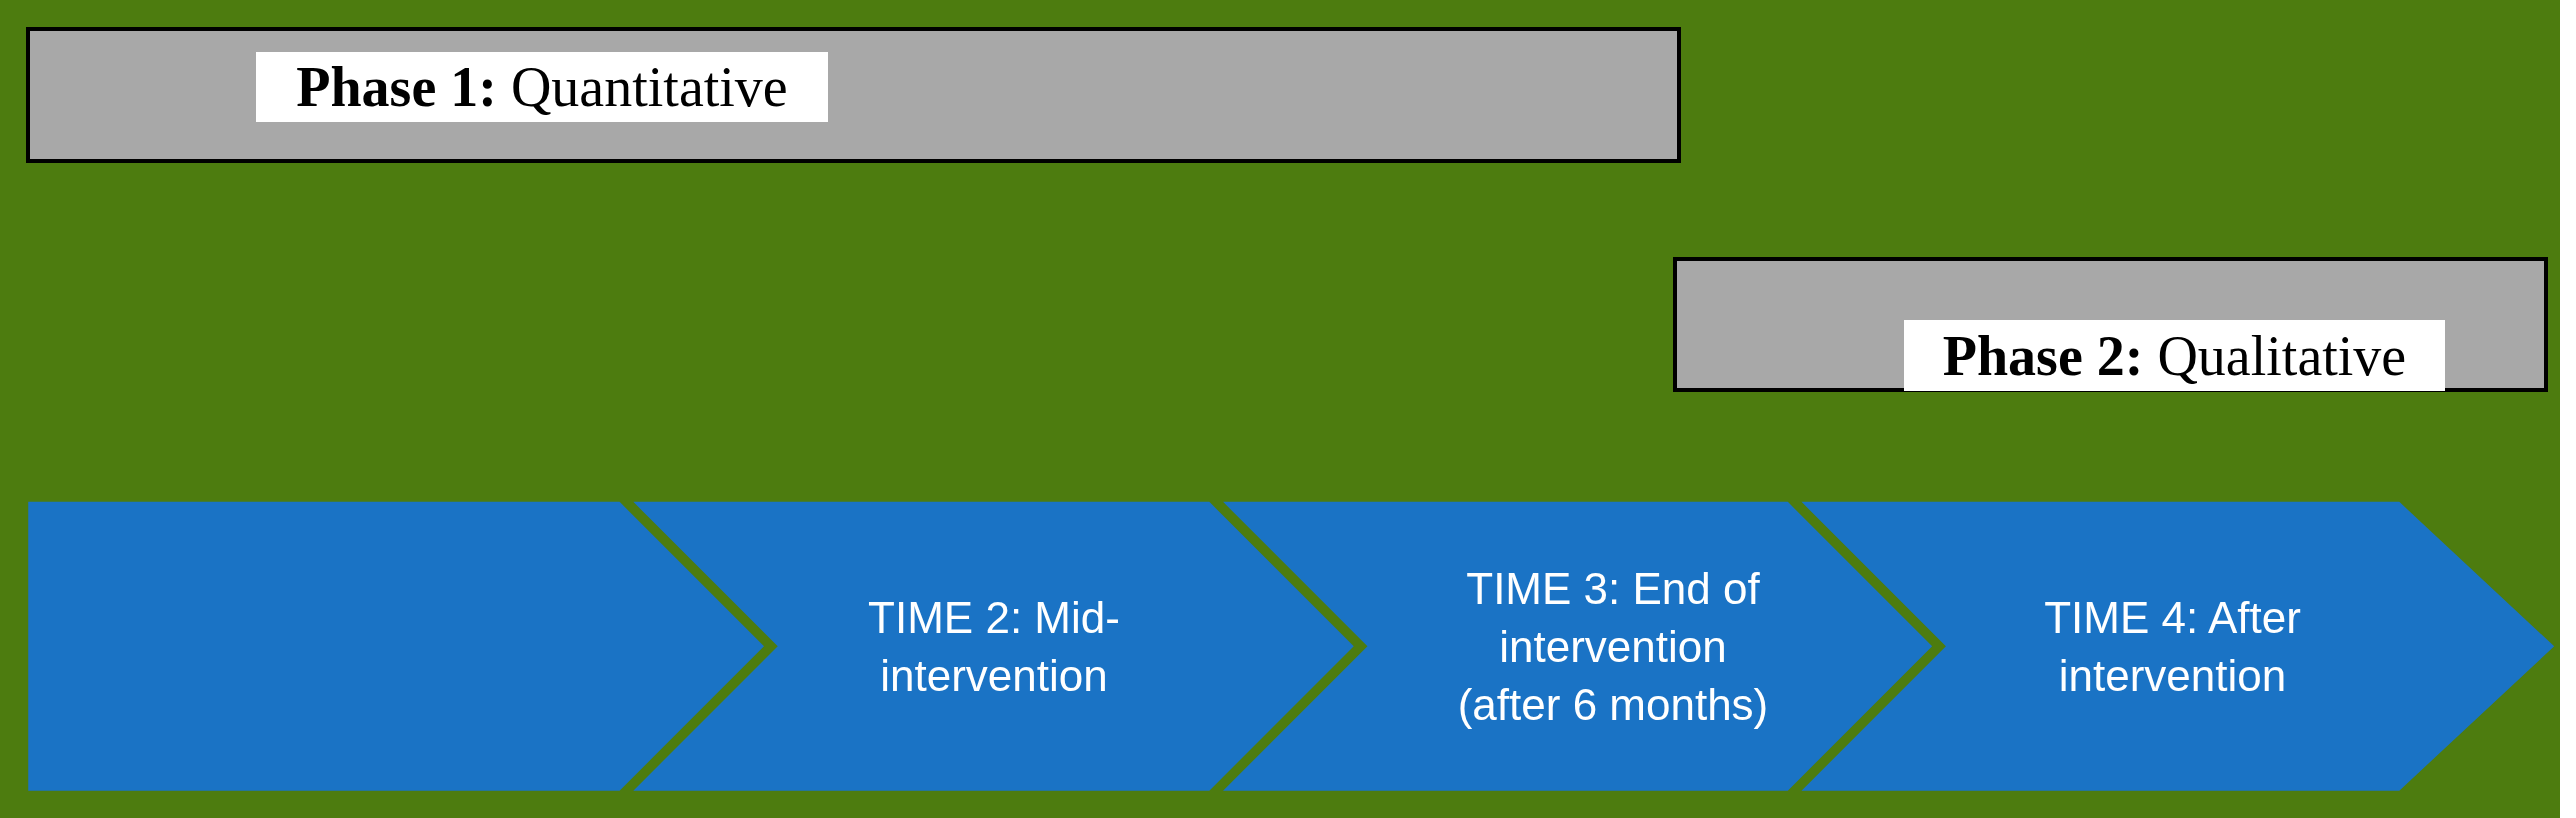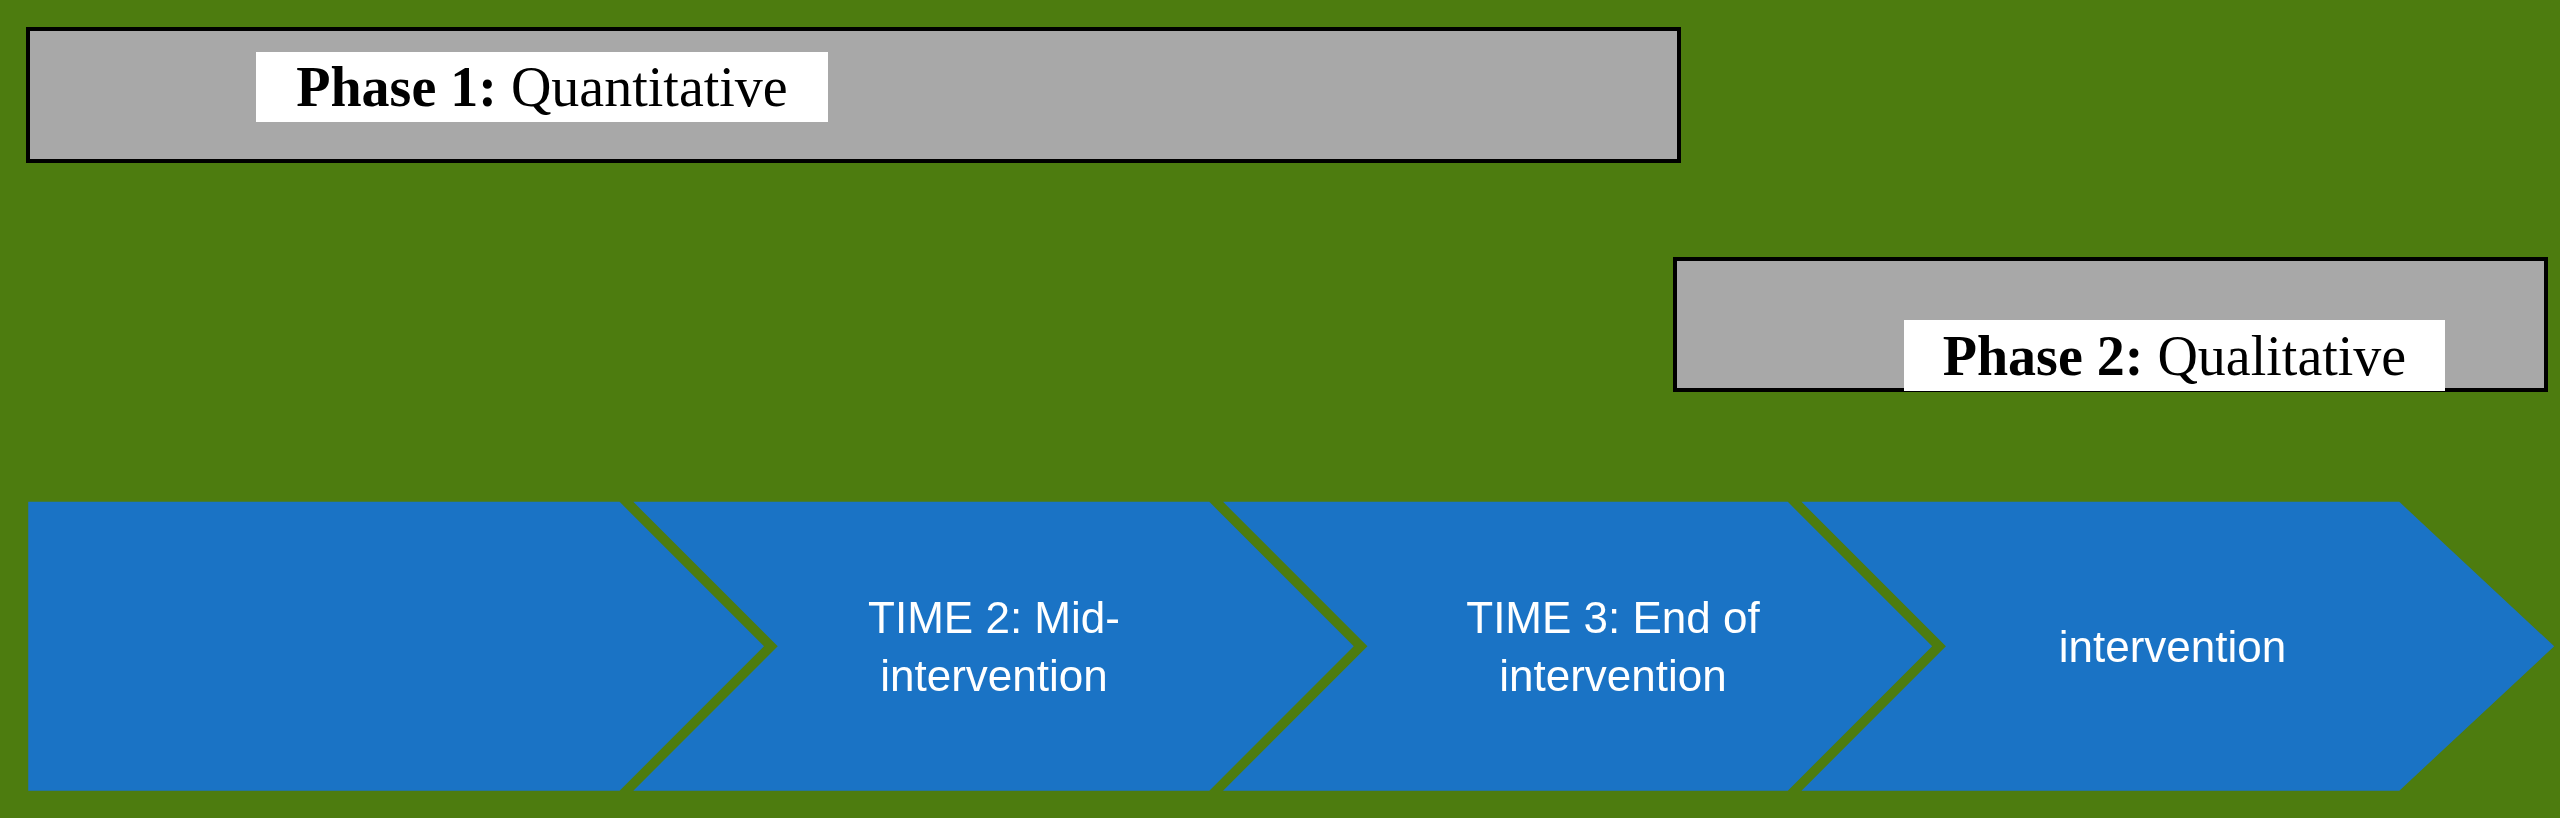--- a/index.html
+++ b/index.html
@@ -87,20 +87,22 @@
 
 
   <div class="seg-label t2">
     <span>TIME 2: Mid-</span>
     <span>intervention</span>
   </div>
 
   <div class="seg-label t3">
     <span>TIME 3: End of</span>
     <span>intervention</span>
+    <span>(after 6 months)</span>
   </div>
 
   <div class="seg-label t4">
+    <span>TIME 4: After</span>
     <span>intervention</span>
   </div>
 
 </div>
 
 
 </body></html>

